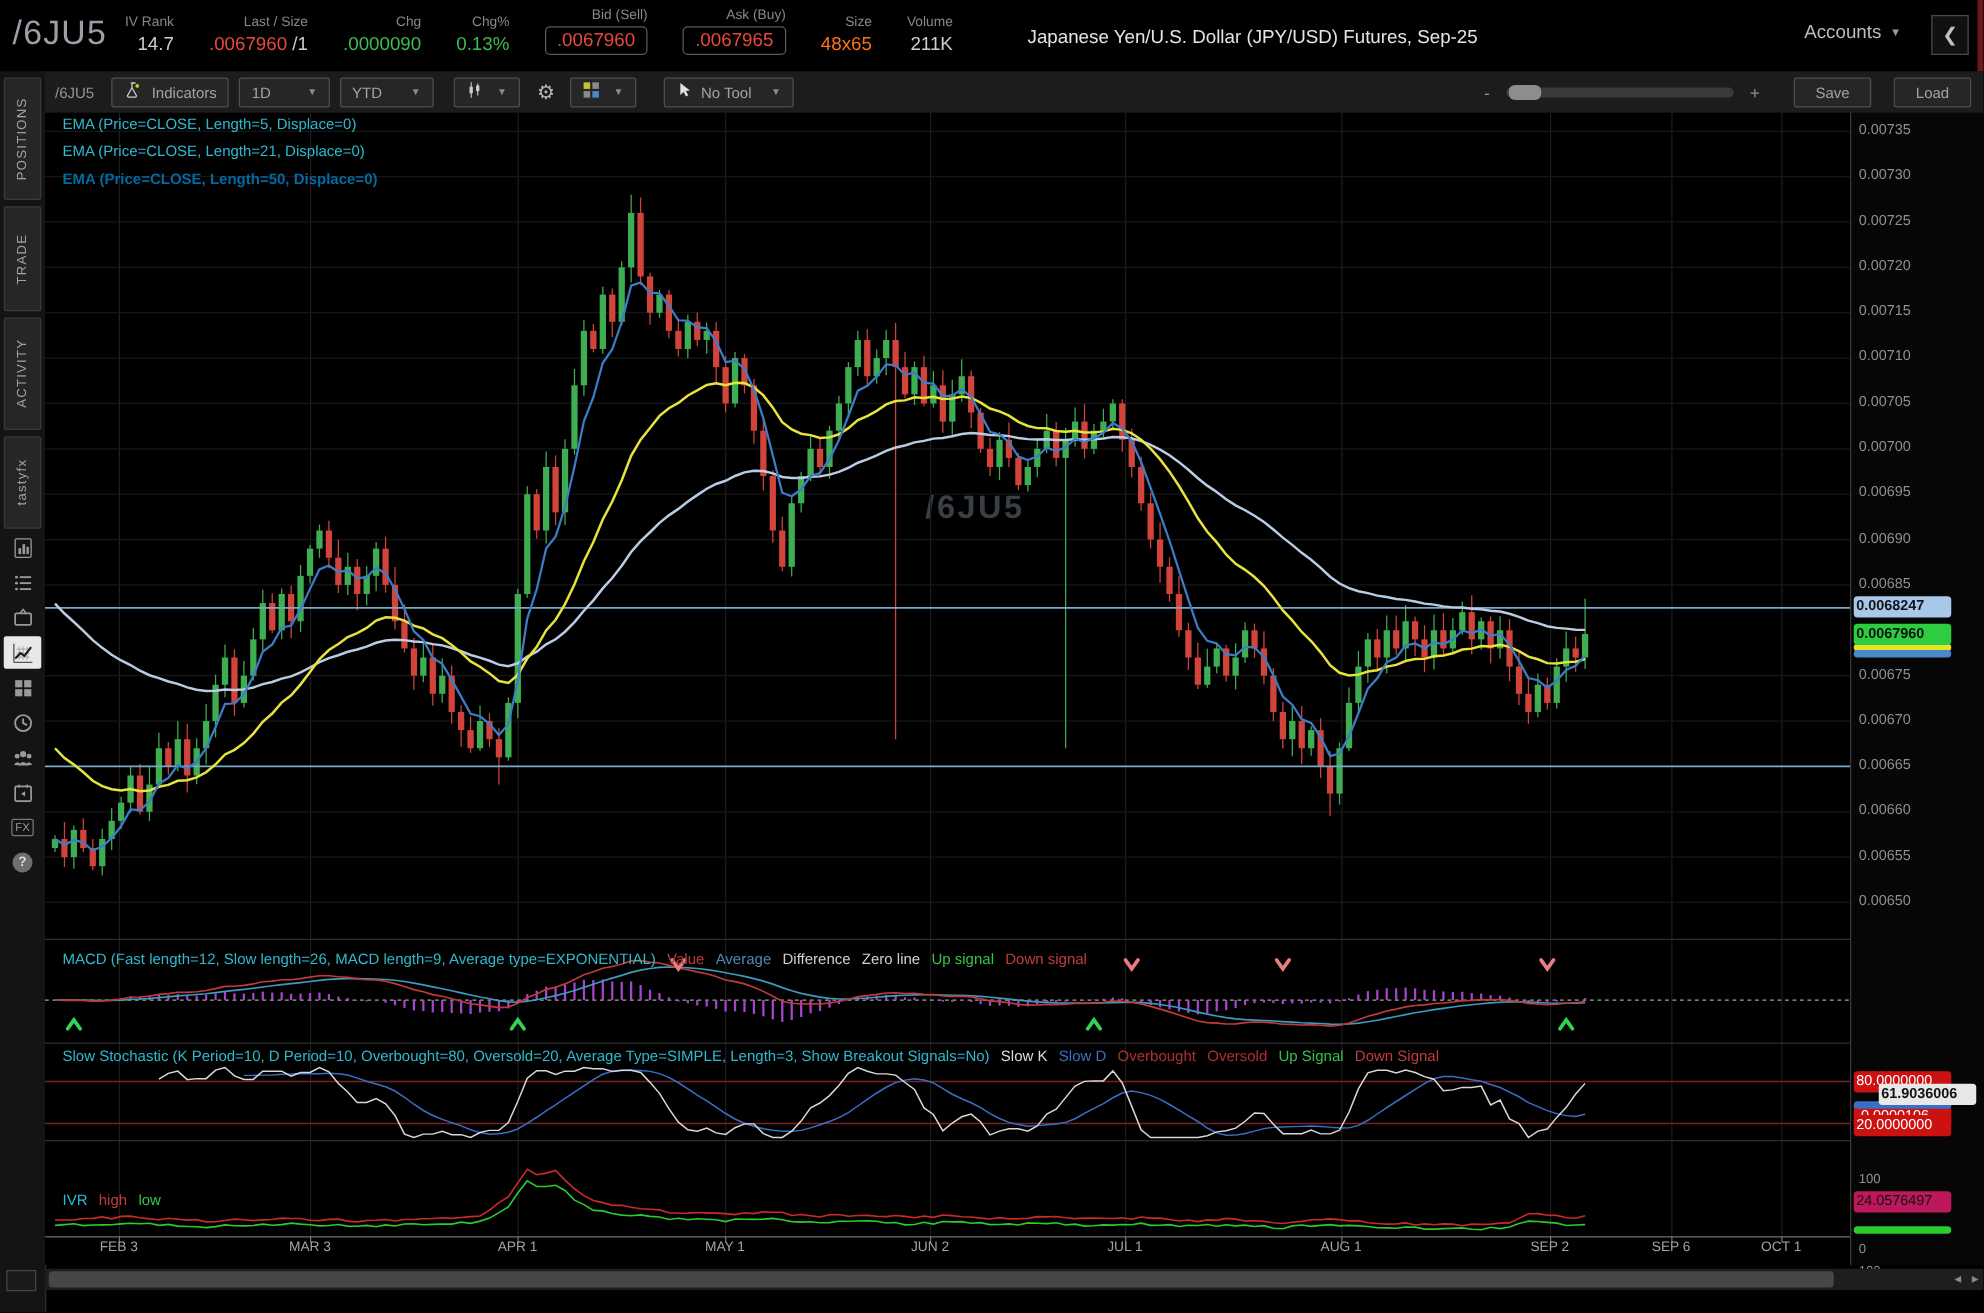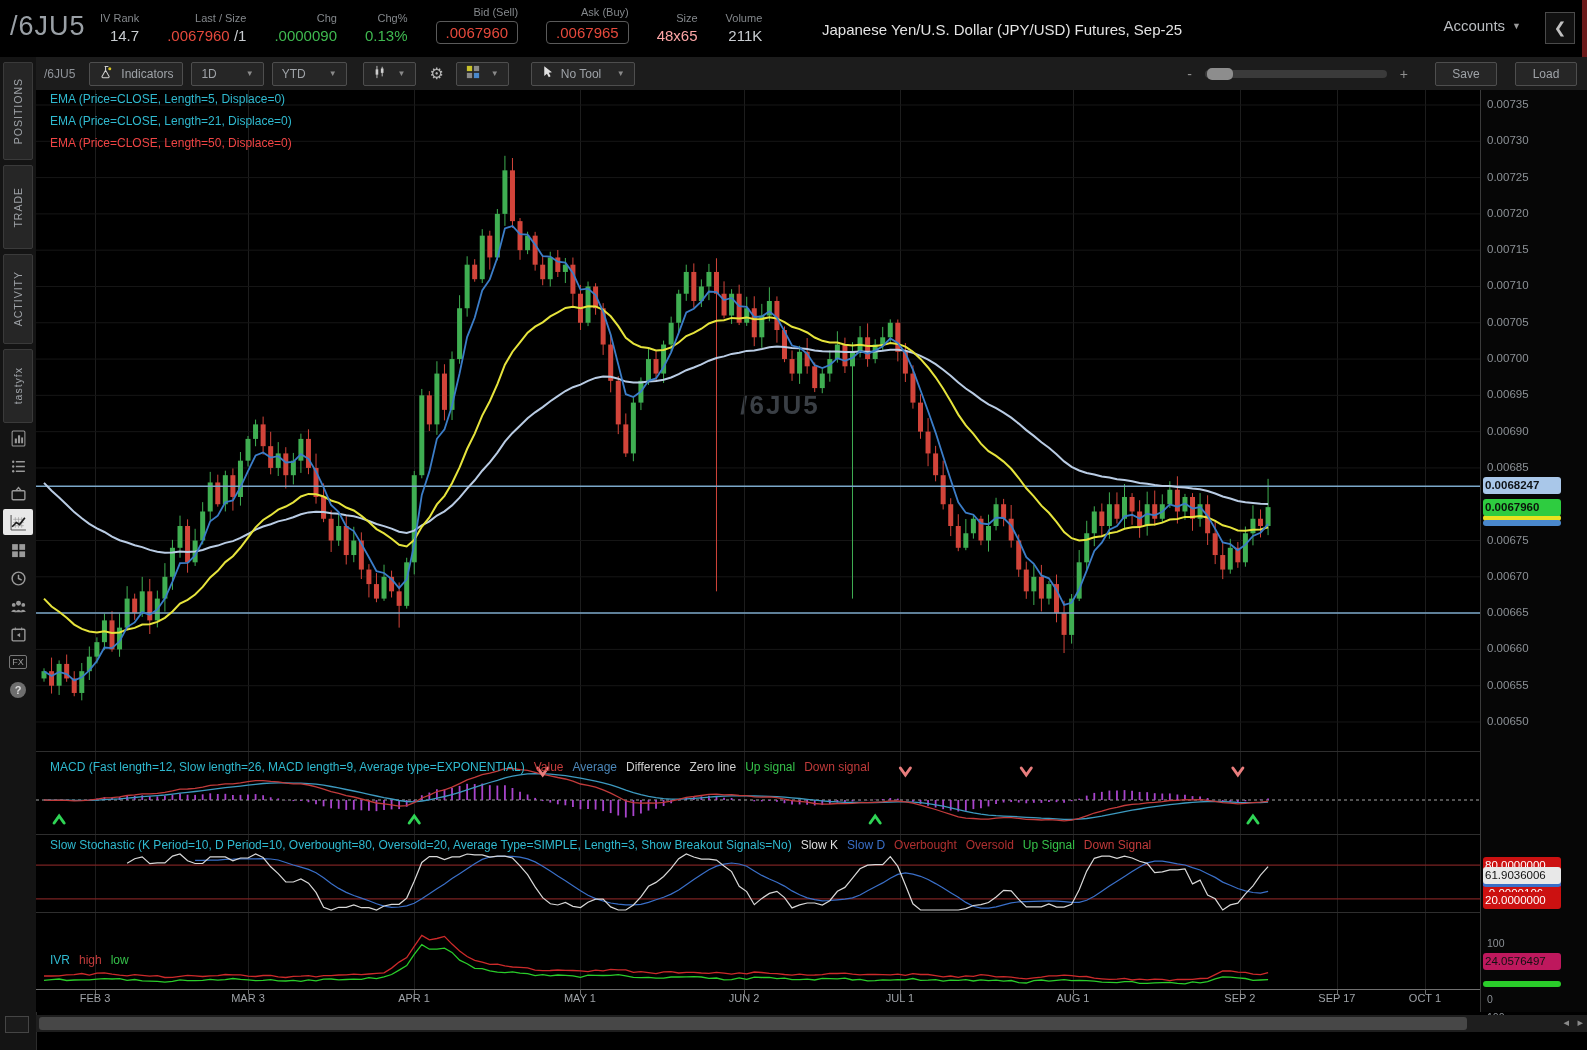--- a/index.html
+++ b/index.html
@@ -98,21 +98,21 @@
         <div class="hfield boxed">
           <div class="flabel">Bid (Sell)</div>
           <div class="fval" style="color:#e5493c">.0067960</div>
         </div>
         <div class="hfield boxed">
           <div class="flabel">Ask (Buy)</div>
           <div class="fval" style="color:#e5493c">.0067965</div>
         </div>
         <div class="hfield">
           <div class="flabel">Size</div>
-          <div class="fval" style="color:#fca5a5">48x65</div>
+          <div class="fval" style="color:#f97316">48x65</div>
         </div>
         <div class="hfield">
           <div class="flabel">Volume</div>
           <div class="fval" style="color:#c9cdd1">211K</div>
         </div>
       </div>
     <div class="t-title">Japanese Yen/U.S. Dollar (JPY/USD) Futures, Sep-25</div>
     <div class="t-accounts">
       <span>Accounts</span>
       <span class="chev">▼</span>
@@ -819,21 +819,21 @@
         <line x1="0" y1="775.2" x2="1444" y2="775.2" stroke="#7a2222" stroke-width="1.2"></line>
         <line x1="0" y1="808.8" x2="1444" y2="808.8" stroke="#7a2222" stroke-width="1.2"></line>
         <path d="M159.1 770.3 L166.7 770.3 L174.2 770.1 L181.8 770.1 L189.3 769.4 L196.9 769.2 L204.5 768.8 L212.0 768.9 L219.6 768.9 L227.1 768.6 L234.7 769.0 L242.2 770.0 L249.8 772.5 L257.3 775.0 L264.9 777.2 L272.5 779.4 L280.0 782.8 L287.6 787.8 L295.1 793.4 L302.7 798.4 L310.2 802.4 L317.8 805.5 L325.4 808.1 L332.9 810.7 L340.5 813.8 L348.0 816.1 L355.6 817.3 L363.1 817.0 L370.7 815.8 L378.2 813.2 L385.8 808.7 L393.4 803.8 L400.9 798.7 L408.5 793.9 L416.0 788.6 L423.6 783.7 L431.1 778.7 L438.7 773.7 L446.2 769.4 L453.8 767.0 L461.4 766.4 L468.9 766.3 L476.5 766.4 L484.0 767.1 L491.6 768.9 L499.1 771.9 L506.7 776.2 L514.3 781.1 L521.8 786.1 L529.4 790.7 L536.9 795.7 L544.5 800.8 L552.0 805.2 L559.6 808.6 L567.1 811.0 L574.7 813.0 L582.3 814.2 L589.8 814.9 L597.4 814.9 L604.9 814.3 L612.5 812.3 L620.0 809.8 L627.6 807.2 L635.1 804.1 L642.7 800.1 L650.3 794.8 L657.8 789.5 L665.4 784.4 L672.9 779.8 L680.5 776.1 L688.0 774.1 L695.6 773.0 L703.2 774.0 L710.7 776.3 L718.3 780.9 L725.8 785.4 L733.4 789.0 L740.9 792.2 L748.5 796.1 L756.0 800.9 L763.6 804.8 L771.2 807.9 L778.7 809.6 L786.3 810.9 L793.8 810.5 L801.4 809.8 L808.9 809.2 L816.5 807.9 L824.0 805.0 L831.6 800.7 L839.2 796.7 L846.7 792.9 L854.3 788.2 L861.8 784.4 L869.4 782.8 L876.9 784.1 L884.5 786.3 L892.1 789.5 L899.6 793.6 L907.2 798.1 L914.7 802.7 L922.3 807.2 L929.8 812.4 L937.4 816.3 L944.9 818.2 L952.5 818.1 L960.1 816.8 L967.6 814.9 L975.2 812.9 L982.7 811.9 L990.3 811.6 L997.8 811.3 L1005.4 811.1 L1012.9 810.9 L1020.5 811.2 L1028.1 811.7 L1035.6 812.4 L1043.2 812.3 L1050.7 810.3 L1058.3 806.2 L1065.8 801.2 L1073.4 796.1 L1081.0 791.2 L1088.5 786.4 L1096.1 781.5 L1103.6 776.9 L1111.2 772.9 L1118.7 771.2 L1126.3 771.2 L1133.8 772.4 L1141.4 773.8 L1149.0 775.0 L1156.5 777.6 L1164.1 780.0 L1171.6 783.7 L1179.2 787.4 L1186.7 792.1 L1194.3 795.3 L1201.8 798.5 L1209.4 800.9 L1217.0 802.5 L1224.5 803.1 L1232.1 801.4 " stroke="#3a6fc8" stroke-width="1.2" fill="none"></path>
         <path d="M91.1 773.3 L98.7 768.7 L106.2 766.9 L113.8 773.7 L121.3 772.9 L128.9 772.9 L136.5 766.1 L144.0 764.0 L151.6 770.7 L159.1 773.5 L166.7 773.5 L174.2 766.9 L181.8 766.9 L189.3 766.9 L196.9 770.9 L204.5 768.0 L212.0 768.0 L219.6 764.0 L227.1 767.5 L234.7 776.8 L242.2 783.6 L249.8 792.0 L257.3 792.0 L264.9 788.9 L272.5 793.1 L280.0 802.4 L287.6 817.3 L295.1 820.0 L302.7 817.3 L310.2 817.3 L317.8 815.0 L325.4 817.7 L332.9 817.7 L340.5 820.0 L348.0 816.0 L355.6 814.3 L363.1 814.3 L370.7 808.1 L378.2 791.2 L385.8 772.5 L393.4 766.6 L400.9 766.6 L408.5 769.5 L416.0 766.9 L423.6 766.9 L431.1 764.0 L438.7 764.9 L446.2 764.9 L453.8 767.1 L461.4 766.2 L468.9 766.2 L476.5 768.0 L484.0 775.9 L491.6 784.7 L499.1 796.9 L506.7 807.7 L514.3 813.8 L521.8 815.0 L529.4 812.5 L536.9 816.3 L544.5 817.5 L552.0 812.2 L559.6 809.1 L567.1 809.1 L574.7 816.9 L582.3 820.0 L589.8 820.0 L597.4 815.0 L604.9 806.9 L612.5 796.3 L620.0 792.4 L627.6 786.5 L635.1 778.4 L642.7 768.7 L650.3 764.0 L657.8 767.0 L665.4 769.1 L672.9 769.1 L680.5 770.1 L688.0 776.0 L695.6 781.6 L703.2 796.3 L710.7 801.6 L718.3 814.7 L725.8 808.4 L733.4 803.4 L740.9 801.3 L748.5 807.6 L756.0 817.9 L763.6 814.9 L771.2 813.0 L778.7 813.0 L786.3 815.0 L793.8 810.7 L801.4 801.3 L808.9 797.4 L816.5 788.1 L824.0 778.8 L831.6 775.1 L839.2 774.7 L846.7 774.7 L854.3 766.7 L861.8 776.4 L869.4 795.1 L876.9 813.8 L884.5 820.0 L892.1 820.0 L899.6 820.0 L907.2 820.0 L914.7 820.0 L922.3 820.0 L929.8 818.6 L937.4 815.5 L944.9 814.6 L952.5 812.5 L960.1 807.0 L967.6 800.4 L975.2 800.8 L982.7 809.4 L990.3 816.9 L997.8 816.9 L1005.4 816.9 L1012.9 814.0 L1020.5 817.1 L1028.1 817.1 L1035.6 814.2 L1043.2 799.8 L1050.7 781.1 L1058.3 768.3 L1065.8 766.2 L1073.4 766.2 L1081.0 768.3 L1088.5 766.1 L1096.1 768.0 L1103.6 771.3 L1111.2 773.4 L1118.7 782.6 L1126.3 781.9 L1133.8 779.9 L1141.4 779.9 L1149.0 778.9 L1156.5 793.9 L1164.1 790.1 L1171.6 805.1 L1179.2 808.8 L1186.7 820.0 L1194.3 814.9 L1201.8 813.2 L1209.4 803.9 L1217.0 795.9 L1224.5 785.2 L1232.1 776.7 " stroke="#d8d8d8" stroke-width="1.2" fill="none"></path>
         <path d="M8.0 890.3 L15.6 889.7 L23.1 889.0 L30.7 890.5 L38.2 890.0 L45.8 889.9 L53.3 889.8 L60.9 889.1 L68.4 888.6 L76.0 889.0 L83.6 888.6 L91.1 890.3 L98.7 889.5 L106.2 890.9 L113.8 891.2 L121.3 891.4 L128.9 892.1 L136.5 891.3 L144.0 889.9 L151.6 890.6 L159.1 890.7 L166.7 890.4 L174.2 889.3 L181.8 890.2 L189.3 889.7 L196.9 888.5 L204.5 889.3 L212.0 889.8 L219.6 890.7 L227.1 890.4 L234.7 889.6 L242.2 890.9 L249.8 891.0 L257.3 890.3 L264.9 891.4 L272.5 889.9 L280.0 890.8 L287.6 889.2 L295.1 889.0 L302.7 889.8 L310.2 889.5 L317.8 889.2 L325.4 889.3 L332.9 887.7 L340.5 888.7 L348.0 886.9 L355.6 884.5 L363.1 880.1 L370.7 875.5 L378.2 864.4 L385.8 854.7 L393.4 859.2 L400.9 859.2 L408.5 858.2 L416.0 862.4 L423.6 870.1 L431.1 873.7 L438.7 878.3 L446.2 878.7 L453.8 880.8 L461.4 882.1 L468.9 882.6 L476.5 881.9 L484.0 883.1 L491.6 883.6 L499.1 885.6 L506.7 884.6 L514.3 885.8 L521.8 885.0 L529.4 885.4 L536.9 885.8 L544.5 887.3 L552.0 885.2 L559.6 885.4 L567.1 885.5 L574.7 885.3 L582.3 884.7 L589.8 885.8 L597.4 887.3 L604.9 887.7 L612.5 887.4 L620.0 888.2 L627.6 888.1 L635.1 887.0 L642.7 887.0 L650.3 886.8 L657.8 886.7 L665.4 887.0 L672.9 888.4 L680.5 888.0 L688.0 889.9 L695.6 889.6 L703.2 887.8 L710.7 889.3 L718.3 887.2 L725.8 887.5 L733.4 887.3 L740.9 888.6 L748.5 888.1 L756.0 889.7 L763.6 889.6 L771.2 889.1 L778.7 890.0 L786.3 888.3 L793.8 888.6 L801.4 888.9 L808.9 888.2 L816.5 890.0 L824.0 889.3 L831.6 890.9 L839.2 890.6 L846.7 889.9 L854.3 890.1 L861.8 889.6 L869.4 889.8 L876.9 888.5 L884.5 890.3 L892.1 890.2 L899.6 889.7 L907.2 891.2 L914.7 890.2 L922.3 890.4 L929.8 889.6 L937.4 891.0 L944.9 889.8 L952.5 890.7 L960.1 890.1 L967.6 891.2 L975.2 890.5 L982.7 892.6 L990.3 893.0 L997.8 890.7 L1005.4 890.0 L1012.9 891.1 L1020.5 890.3 L1028.1 889.7 L1035.6 890.7 L1043.2 890.3 L1050.7 890.7 L1058.3 891.2 L1065.8 892.2 L1073.4 892.3 L1081.0 892.6 L1088.5 891.6 L1096.1 891.7 L1103.6 893.3 L1111.2 893.3 L1118.7 892.9 L1126.3 892.6 L1133.8 892.3 L1141.4 893.4 L1149.0 893.8 L1156.5 891.8 L1164.1 892.9 L1171.6 891.6 L1179.2 888.8 L1186.7 886.9 L1194.3 887.2 L1201.8 887.9 L1209.4 888.5 L1217.0 890.4 L1224.5 890.0 L1232.1 889.7" stroke="#2acc2a" stroke-width="1.3" fill="none"></path>
         <path d="M8.0 886.0 L15.6 886.0 L23.1 885.9 L30.7 884.8 L38.2 884.7 L45.8 883.5 L53.3 885.1 L60.9 883.1 L68.4 882.9 L76.0 884.2 L83.6 885.1 L91.1 885.8 L98.7 884.6 L106.2 885.4 L113.8 886.1 L121.3 885.7 L128.9 887.5 L136.5 887.4 L144.0 886.4 L151.6 885.3 L159.1 885.8 L166.7 886.5 L174.2 885.9 L181.8 885.6 L189.3 884.5 L196.9 884.8 L204.5 884.8 L212.0 886.2 L219.6 886.5 L227.1 885.5 L234.7 885.3 L242.2 886.9 L249.8 887.5 L257.3 886.4 L264.9 886.2 L272.5 885.6 L280.0 886.8 L287.6 885.6 L295.1 885.6 L302.7 885.0 L310.2 884.8 L317.8 884.2 L325.4 884.7 L332.9 884.0 L340.5 883.3 L348.0 882.8 L355.6 878.1 L363.1 872.1 L370.7 867.5 L378.2 856.3 L385.8 845.4 L393.4 849.8 L400.9 848.5 L408.5 846.4 L416.0 854.1 L423.6 861.0 L431.1 866.5 L438.7 870.4 L446.2 872.1 L453.8 874.3 L461.4 874.2 L468.9 875.8 L476.5 877.0 L484.0 877.4 L491.6 877.9 L499.1 880.2 L506.7 880.6 L514.3 880.5 L521.8 880.0 L529.4 880.3 L536.9 880.5 L544.5 880.9 L552.0 881.7 L559.6 880.2 L567.1 880.9 L574.7 879.4 L582.3 879.8 L589.8 879.8 L597.4 882.4 L604.9 881.6 L612.5 882.6 L620.0 883.6 L627.6 881.8 L635.1 881.6 L642.7 883.0 L650.3 882.4 L657.8 882.3 L665.4 883.0 L672.9 883.3 L680.5 882.4 L688.0 883.1 L695.6 884.2 L703.2 882.8 L710.7 883.9 L718.3 882.0 L725.8 882.5 L733.4 883.4 L740.9 883.6 L748.5 884.5 L756.0 885.2 L763.6 884.1 L771.2 885.1 L778.7 885.0 L786.3 884.7 L793.8 883.3 L801.4 883.5 L808.9 883.2 L816.5 884.2 L824.0 884.9 L831.6 884.4 L839.2 884.5 L846.7 884.6 L854.3 884.8 L861.8 884.2 L869.4 885.4 L876.9 883.6 L884.5 884.5 L892.1 884.5 L899.6 885.6 L907.2 886.8 L914.7 886.0 L922.3 887.3 L929.8 885.9 L937.4 886.3 L944.9 884.7 L952.5 885.3 L960.1 886.8 L967.6 886.6 L975.2 887.1 L982.7 888.2 L990.3 888.8 L997.8 887.8 L1005.4 887.1 L1012.9 885.8 L1020.5 885.8 L1028.1 885.1 L1035.6 885.7 L1043.2 886.7 L1050.7 886.5 L1058.3 888.2 L1065.8 888.8 L1073.4 889.3 L1081.0 889.1 L1088.5 888.3 L1096.1 890.0 L1103.6 889.1 L1111.2 889.8 L1118.7 889.1 L1126.3 889.3 L1133.8 890.6 L1141.4 889.3 L1149.0 889.5 L1156.5 889.3 L1164.1 888.5 L1171.6 888.3 L1179.2 884.7 L1186.7 881.0 L1194.3 880.9 L1201.8 882.2 L1209.4 882.3 L1217.0 884.2 L1224.5 884.6 L1232.1 882.6" stroke="#cc2a2a" stroke-width="1.3" fill="none"></path>
       </svg>
     <div id="legends">
         <div class="legendrow" style="left:14px;top:2px"><span style="color: rgb(47, 185, 207);">EMA (Price=CLOSE, Length=5, Displace=0)</span></div>
         <div class="legendrow" style="left:14px;top:24px"><span style="color: rgb(47, 185, 207);">EMA (Price=CLOSE, Length=21, Displace=0)</span></div>
-        <div class="legendrow" style="left:14px;top:46px"><span style="color: #ef4444;">EMA (Price=CLOSE, Length=50, Displace=0)</span></div>
+        <div class="legendrow" style="left:14px;top:46px"><span style="color: #0369a1; font-weight: bold;">EMA (Price=CLOSE, Length=50, Displace=0)</span></div>
         <div class="legendrow" style="left:14px;top:670px"><span style="color: rgb(47, 185, 207);">MACD (Fast length=12, Slow length=26, MACD length=9, Average type=EXPONENTIAL)</span><span style="color: rgb(194, 59, 59);">Value</span><span style="color: rgb(75, 135, 184);">Average</span><span style="color: rgb(207, 207, 207);">Difference</span><span style="color: rgb(207, 207, 207);">Zero line</span><span style="color: rgb(53, 194, 74);">Up signal</span><span style="color: rgb(194, 59, 59);">Down signal</span></div>
         <div class="legendrow" style="left:14px;top:748px"><span style="color: rgb(47, 185, 207);">Slow Stochastic (K Period=10, D Period=10, Overbought=80, Oversold=20, Average Type=SIMPLE, Length=3, Show Breakout Signals=No)</span><span style="color: rgb(220, 220, 220);">Slow K</span><span style="color: rgb(58, 111, 200);">Slow D</span><span style="color: rgb(176, 48, 48);">Overbought</span><span style="color: rgb(176, 48, 48);">Oversold</span><span style="color: rgb(53, 194, 74);">Up Signal</span><span style="color: rgb(194, 59, 59);">Down Signal</span></div>
         <div class="legendrow" style="left:14px;top:863px"><span style="color: rgb(47, 185, 207);">IVR</span><span style="color: rgb(194, 59, 59);">high</span><span style="color: rgb(53, 194, 74);">low</span></div>
       </div>
   </div>
 
   <div class="yaxis" id="yaxis">
       <div class="ylab" style="top:8px">0.00735</div>
       <div class="ylab" style="top:44.294px">0.00730</div>
       <div class="ylab" style="top:80.588px">0.00725</div>
@@ -856,36 +856,36 @@
       <div class="sliver" style="top:430.1375199999998px;height:6px;background:#4a88cc"></div>
       <div class="badge" style="top:409.1375199999998px;background:#2ecc40;color:#0b130b;">0.0067960</div>
       <div class="ylab" style="top:766px;font-size:11px;">0.0001</div>
       <div class="sliver" style="top:792px;height:6px;background:#8833cc"></div>
       <div class="badge" style="top:795px;background:#cc1111;color:#ffffff;font-weight:normal;">-0.0000106</div>
       <div class="ylab" style="top:847px;font-size:10.5px;">100</div>
       <div class="ylab" style="top:903px;font-size:10.5px;">0</div>
       <div class="badge" style="top:767.2px;background:#cc1111;color:#ffffff;font-weight:normal;">80.0000000</div>
       <div class="badge" style="top:801.8px;background:#cc1111;color:#ffffff;font-weight:normal;">20.0000000</div>
       <div class="sliver" style="top:791.333983664px;height:6px;background:#3a6fc8"></div>
-      <div class="badge" style="top:777.333983664px;background:#e8e8e8;color:#111111;font-weight:normal;">61.9036006</div>
+      <div class="badge" style="top:777.333983664px;background:#e8e8e8;color:#111111;font-weight:bold;margin-left:20px;">61.9036006</div>
       <div class="ylab" style="top:921px;font-size:10.5px;">100</div>
       <div class="sliver" style="top:890.56541018px;height:6px;background:#2acc2a"></div>
       <div class="badge" style="top:863px;background:#be185d;color:#111111;font-weight:normal;">24.0576497</div>
     </div>
 
   <div id="xlabels">
       <div class="xlab" style="left:60.05959999999999px">FEB 3</div>
       <div class="xlab" style="left:212.97920000000002px">MAR 3</div>
       <div class="xlab" style="left:379.0392px">APR 1</div>
       <div class="xlab" style="left:544.9548px">MAY 1</div>
       <div class="xlab" style="left:708.9932px">JUN 2</div>
       <div class="xlab" style="left:864.9452000000001px">JUL 1</div>
       <div class="xlab" style="left:1037.9364px">AUG 1</div>
       <div class="xlab" style="left:1204.8628px">SEP 2</div>
-      <div class="xlab" style="left:1301.8996px">SEP 17</div>
+      <div class="xlab" style="left:1301.8996px">SEP 6</div>
       <div class="xlab" style="left:1389.9836px">OCT 1</div>
     </div>
 
   <div class="corner-box"></div>
   <div class="hscroll">
     <div class="hthumb"></div>
     <span class="harrow" style="right:18px;">◂</span>
     <span class="harrow" style="right:4px;">▸</span>
   </div>
 

